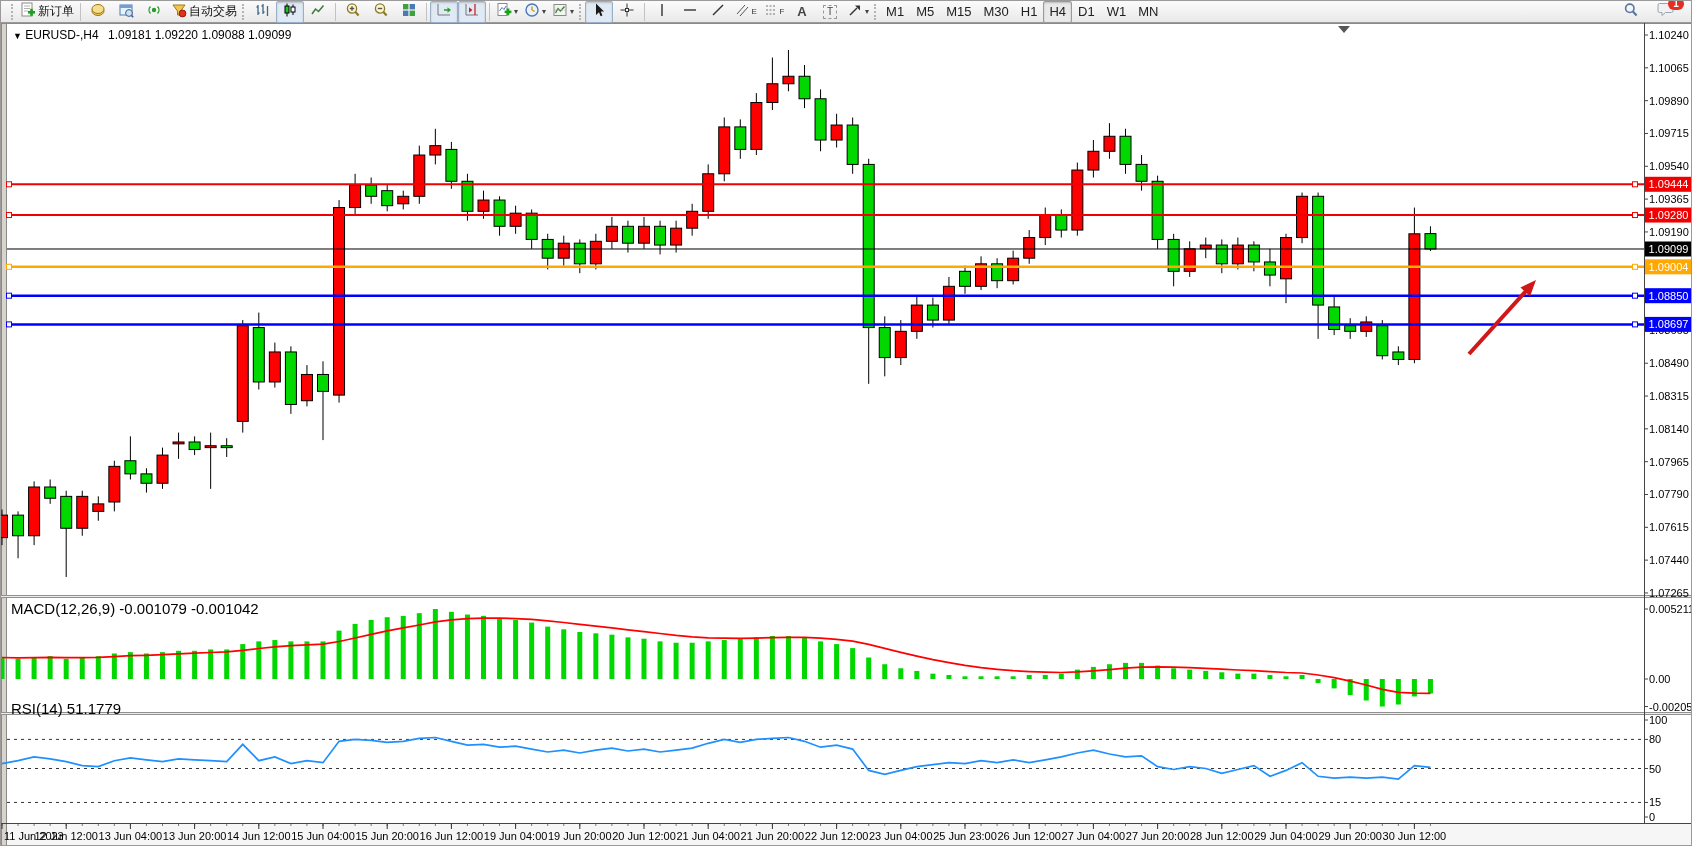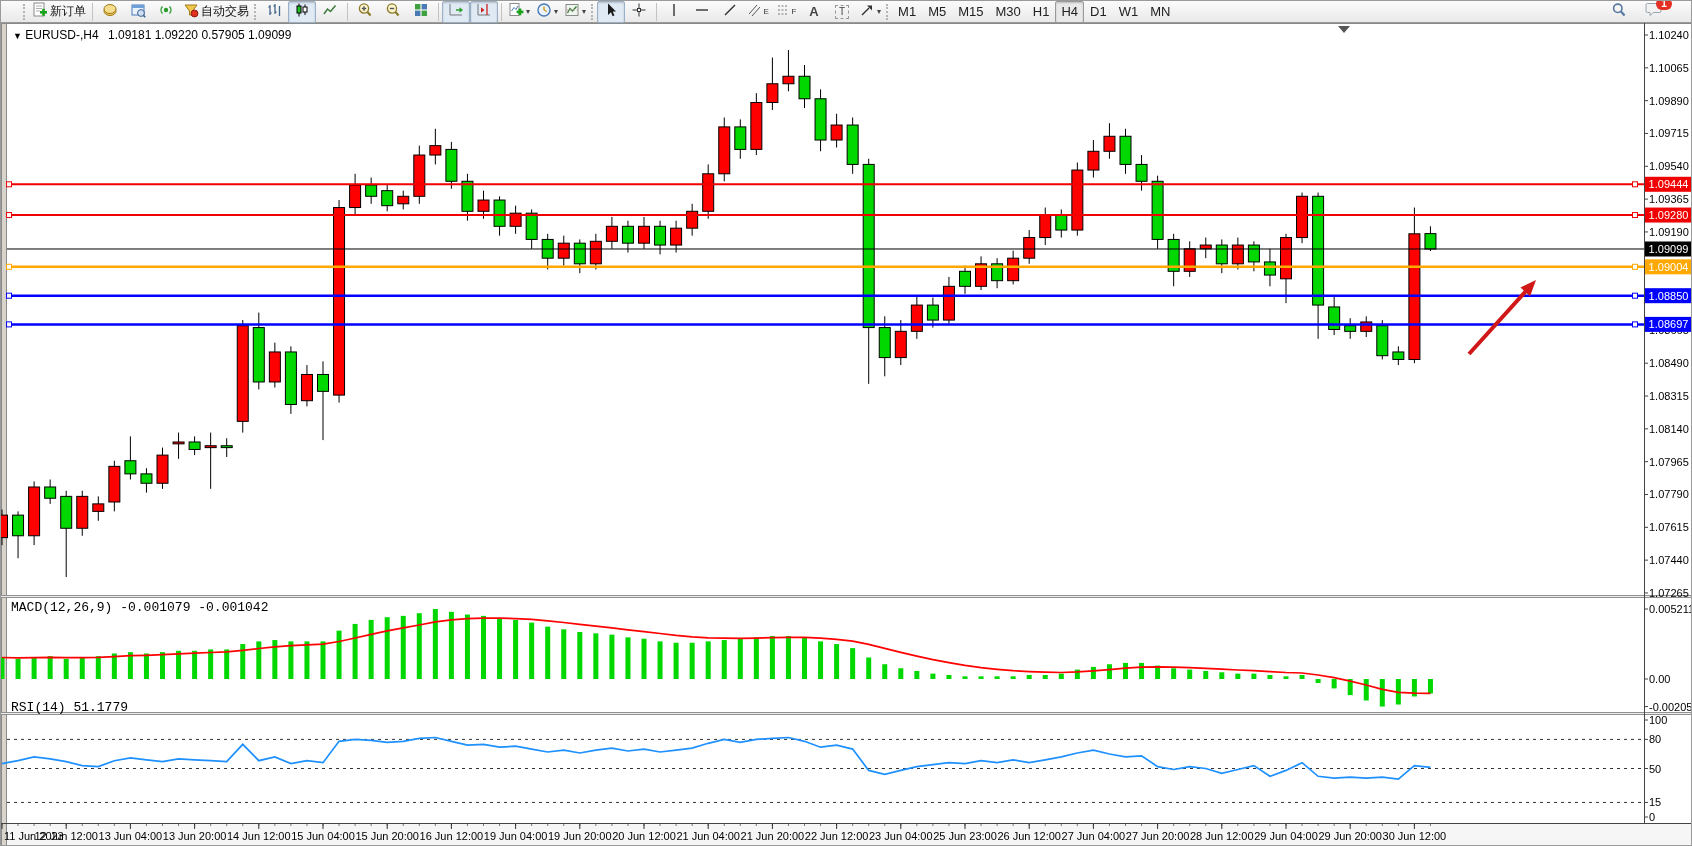--- a/index.html
+++ b/index.html
@@ -1,35 +1,35 @@
 <!DOCTYPE html>
 <html><head>
 <meta charset="utf-8">
 <style>
   html,body{margin:0;padding:0;background:#e8e8e8;font-family:"Liberation Sans",sans-serif;}
   .app{position:relative;width:1692px;height:846px;background:#fff;overflow:hidden;border:1px solid #9a9a9a;box-sizing:border-box;}
   
   .toolbar{position:absolute;left:0;top:0;width:1692px;height:22px;background:linear-gradient(#fbfbfb,#e9e9e9);
-           border-bottom:1px solid #9a9a9a;display:flex;align-items:center;padding:0 20px;box-sizing:border-box;z-index:5;}
+           border-bottom:1px solid #9a9a9a;display:flex;align-items:center;padding:0 8px;box-sizing:border-box;z-index:5;}
   .tb-btn{height:20px;min-width:22px;display:inline-flex;align-items:center;justify-content:center;
           border:1px solid transparent;border-radius:2px;margin:0;padding:0 2px;gap:2px;cursor:default;}
   .tb-btn.pressed{background:#dfeaf5;border:1px solid #9ab0c8;box-shadow:inset 0 1px 2px rgba(0,0,0,.18);}
   .tb-label{font-size:12px;color:#111;white-space:nowrap;}
   .tb-sep{width:1px;height:18px;background:#c2c2c2;margin:0 3px;flex:0 0 auto;}
   .tb-grip{width:0;height:16px;border-left:2px dotted #b4b4b4;margin:0 4px 0 2px;flex:0 0 auto;}
   .tf-btn{font-size:13px;color:#222;padding:0 5px;height:20px;display:inline-flex;align-items:center;border:1px solid transparent;border-radius:2px;}
   .tf-btn.active{background:#e9e9e9;border:1px solid #9a9a9a;box-shadow:inset 0 1px 2px rgba(0,0,0,.2);}
   .tb-right{margin-left:auto;display:flex;align-items:center;gap:6px;padding-right:6px;}
   .chat-wrap{position:relative;}
   .badge{position:absolute;right:-6px;top:-4px;background:#e33022;color:#fff;font-size:10px;line-height:12px;
          min-width:12px;height:12px;border-radius:7px;text-align:center;padding:0 2px;font-weight:bold;}
   .caret{font-size:8px;color:#444;}
   
   .overlay{position:absolute;font-size:12px;color:#000;z-index:3;white-space:nowrap;}
-  .panel-label{position:absolute;font-size:13px;color:#000;z-index:3;white-space:nowrap;font-family:Liberation Mono, monospace;}
+  .panel-label{position:absolute;font-size:15px;color:#000;z-index:3;white-space:nowrap;}
   svg text{font-family:"Liberation Sans",sans-serif;}
 </style>
 </head>
 <body>
 
 <div class="app">
 
   <div class="toolbar">
     <span class="tb-grip"></span>
 
@@ -262,21 +262,21 @@
               <path d="M2,3 h12 a1.5,1.5 0 0 1 1.5,1.5 v6 a1.5,1.5 0 0 1 -1.5,1.5 h-6 l-3.5,3 v-3 h-2.5 a1.5,1.5 0 0 1 -1.5,-1.5 v-6 A1.5,1.5 0 0 1 2,3 Z" fill="#f2f2f2" stroke="#9aa4ae" transform="translate(0.5,-1.5)"></path>
             </svg></span>
         <span class="badge">1</span>
       </span>
     </span>
   </div>
 
   <div class="overlay" style="left:12px;top:27px;">
     <span style="font-size:9px;">▼</span>
     <span>EURUSD-,H4</span>
-    <span style="margin-left:6px;">1.09181 1.09220 0.57905 1.09099</span>
+    <span style="margin-left:6px;">1.09181 1.09220 1.09088 1.09099</span>
   </div>
   <div class="panel-label" style="left:10px;top:599px;">MACD(12,26,9) -0.001079 -0.001042</div>
   <div class="panel-label" style="left:10px;top:699px;">RSI(14) 51.1779</div>
 
   <svg id="chart-svg" style="position:absolute;left:0;top:22px;" width="1692" height="824" viewBox="0 22 1692 824">
       <g>
         <rect x="0" y="22" width="1692" height="824" fill="#ffffff"></rect>
         <rect x="0" y="823" width="1692" height="23" fill="#f6f6f6"></rect>
         <rect x="1" y="22" width="4" height="823" fill="#d8d4cc"></rect>
         <line x1="5.5" y1="22" x2="5.5" y2="846" stroke="#8a8a8a"></line>

